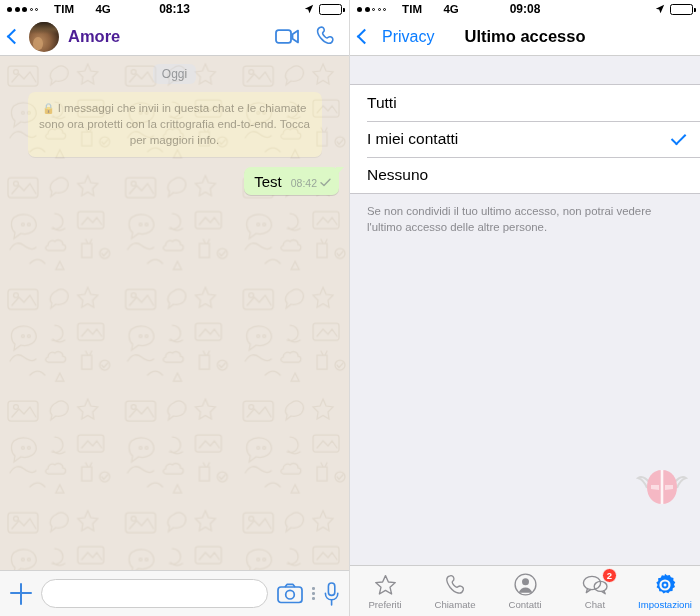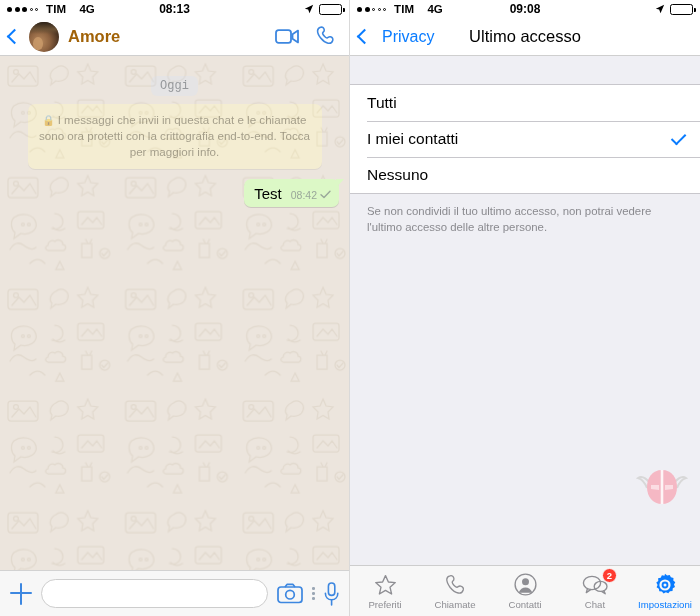--- a/index.html
+++ b/index.html
@@ -12,21 +12,21 @@
   .screens { display: flex; width: 700px; height: 616px; }
   .panel { position: relative; width: 350px; height: 616px; overflow: hidden; background:#fff; }
   .panel.left { border-right: 1px solid #d9d9d9; }
 
   
   .statusbar {
     height: 18px; display: flex; align-items: center;
     padding: 0 7px; font-size: 11.5px; font-weight: bold; color: #000;
     background: #fff; position: relative;
   }
-  .sb-left { display: flex; align-items: center; gap: 8px; }
+  .sb-left { display: flex; align-items: center; gap: 16px; }
   .dots { display: flex; align-items: center; gap: 2.5px; }
   .dot { width: 5px; height: 5px; border-radius: 50%; background: #000; }
   .dot.empty { background: transparent; border: 1px solid #000; width:3px;height:3px; }
   .sb-carrier { font-size: 11.5px; letter-spacing: .2px; }
   .sb-net { font-size: 11.5px; margin-left: 5px; }
   .sb-time {
     position: absolute; left: 0; right: 0; text-align: center;
     font-size: 12px; font-weight: bold; pointer-events: none;
   }
   .sb-right { margin-left: auto; display: flex; align-items: center; gap: 5px; }
@@ -60,34 +60,34 @@
     position: relative;
   }
   .avatar::before{
     content:""; position:absolute; left:0; right:0; top:0; height:40%;
     background: linear-gradient(180deg,#2c2218 0%, #6d5336 60%, rgba(140,110,70,0) 100%);
   }
   .avatar::after{
     content:""; position:absolute; left:14%; bottom:6%; width:32%; height:44%;
     border-radius:50% 50% 45% 45%; background:#c99a6a; opacity:.85;
   }
-  .chat-title { font-size: 16.5px; font-weight: bold; color: #a16207; margin-left: 9px; }
+  .chat-title { font-size: 16.5px; font-weight: bold; color: #4c1d95; margin-left: 9px; }
   .nav-actions { margin-left: auto; display: flex; align-items: center; gap: 16px; padding-right: 4px; }
   .nav-title {
     position: absolute; left: 0; right: 0; text-align: center;
-    font-size: 16.5px; font-weight: normal; color: #000; pointer-events: none;
+    font-size: 16.5px; font-weight: bold; color: #000; pointer-events: none;
   }
 
   
   .chat-body {
     position: absolute; top: 56px; bottom: 46px; left: 0; right: 0;
     background-color: #ece5dd; overflow: hidden;
   }
   .doodle { position:absolute; inset:0; opacity:.5; }
-  .date-row { text-align: center; padding-top: 20px; font-family: Liberation Mono, monospace; }
+  .date-row { text-align: center; padding-top: 8px; }
   .date-pill {
     display: inline-block; background: #dfe4ee; color: #3e4a59;
     font-size: 12px; padding: 3px 9px; border-radius: 6px;
   }
   .enc-wrap { display:flex; justify-content:center; margin: 8px 16px 0; }
   .enc-bubble {
     background: #fdf6c8; border-radius: 7px; padding: 8px 11px 9px;
     text-align: center; font-size: 11.6px; color: #5b5636; line-height: 1.38;
     box-shadow: 0 1px 0.5px rgba(0,0,0,.12); max-width: 294px;
   }

